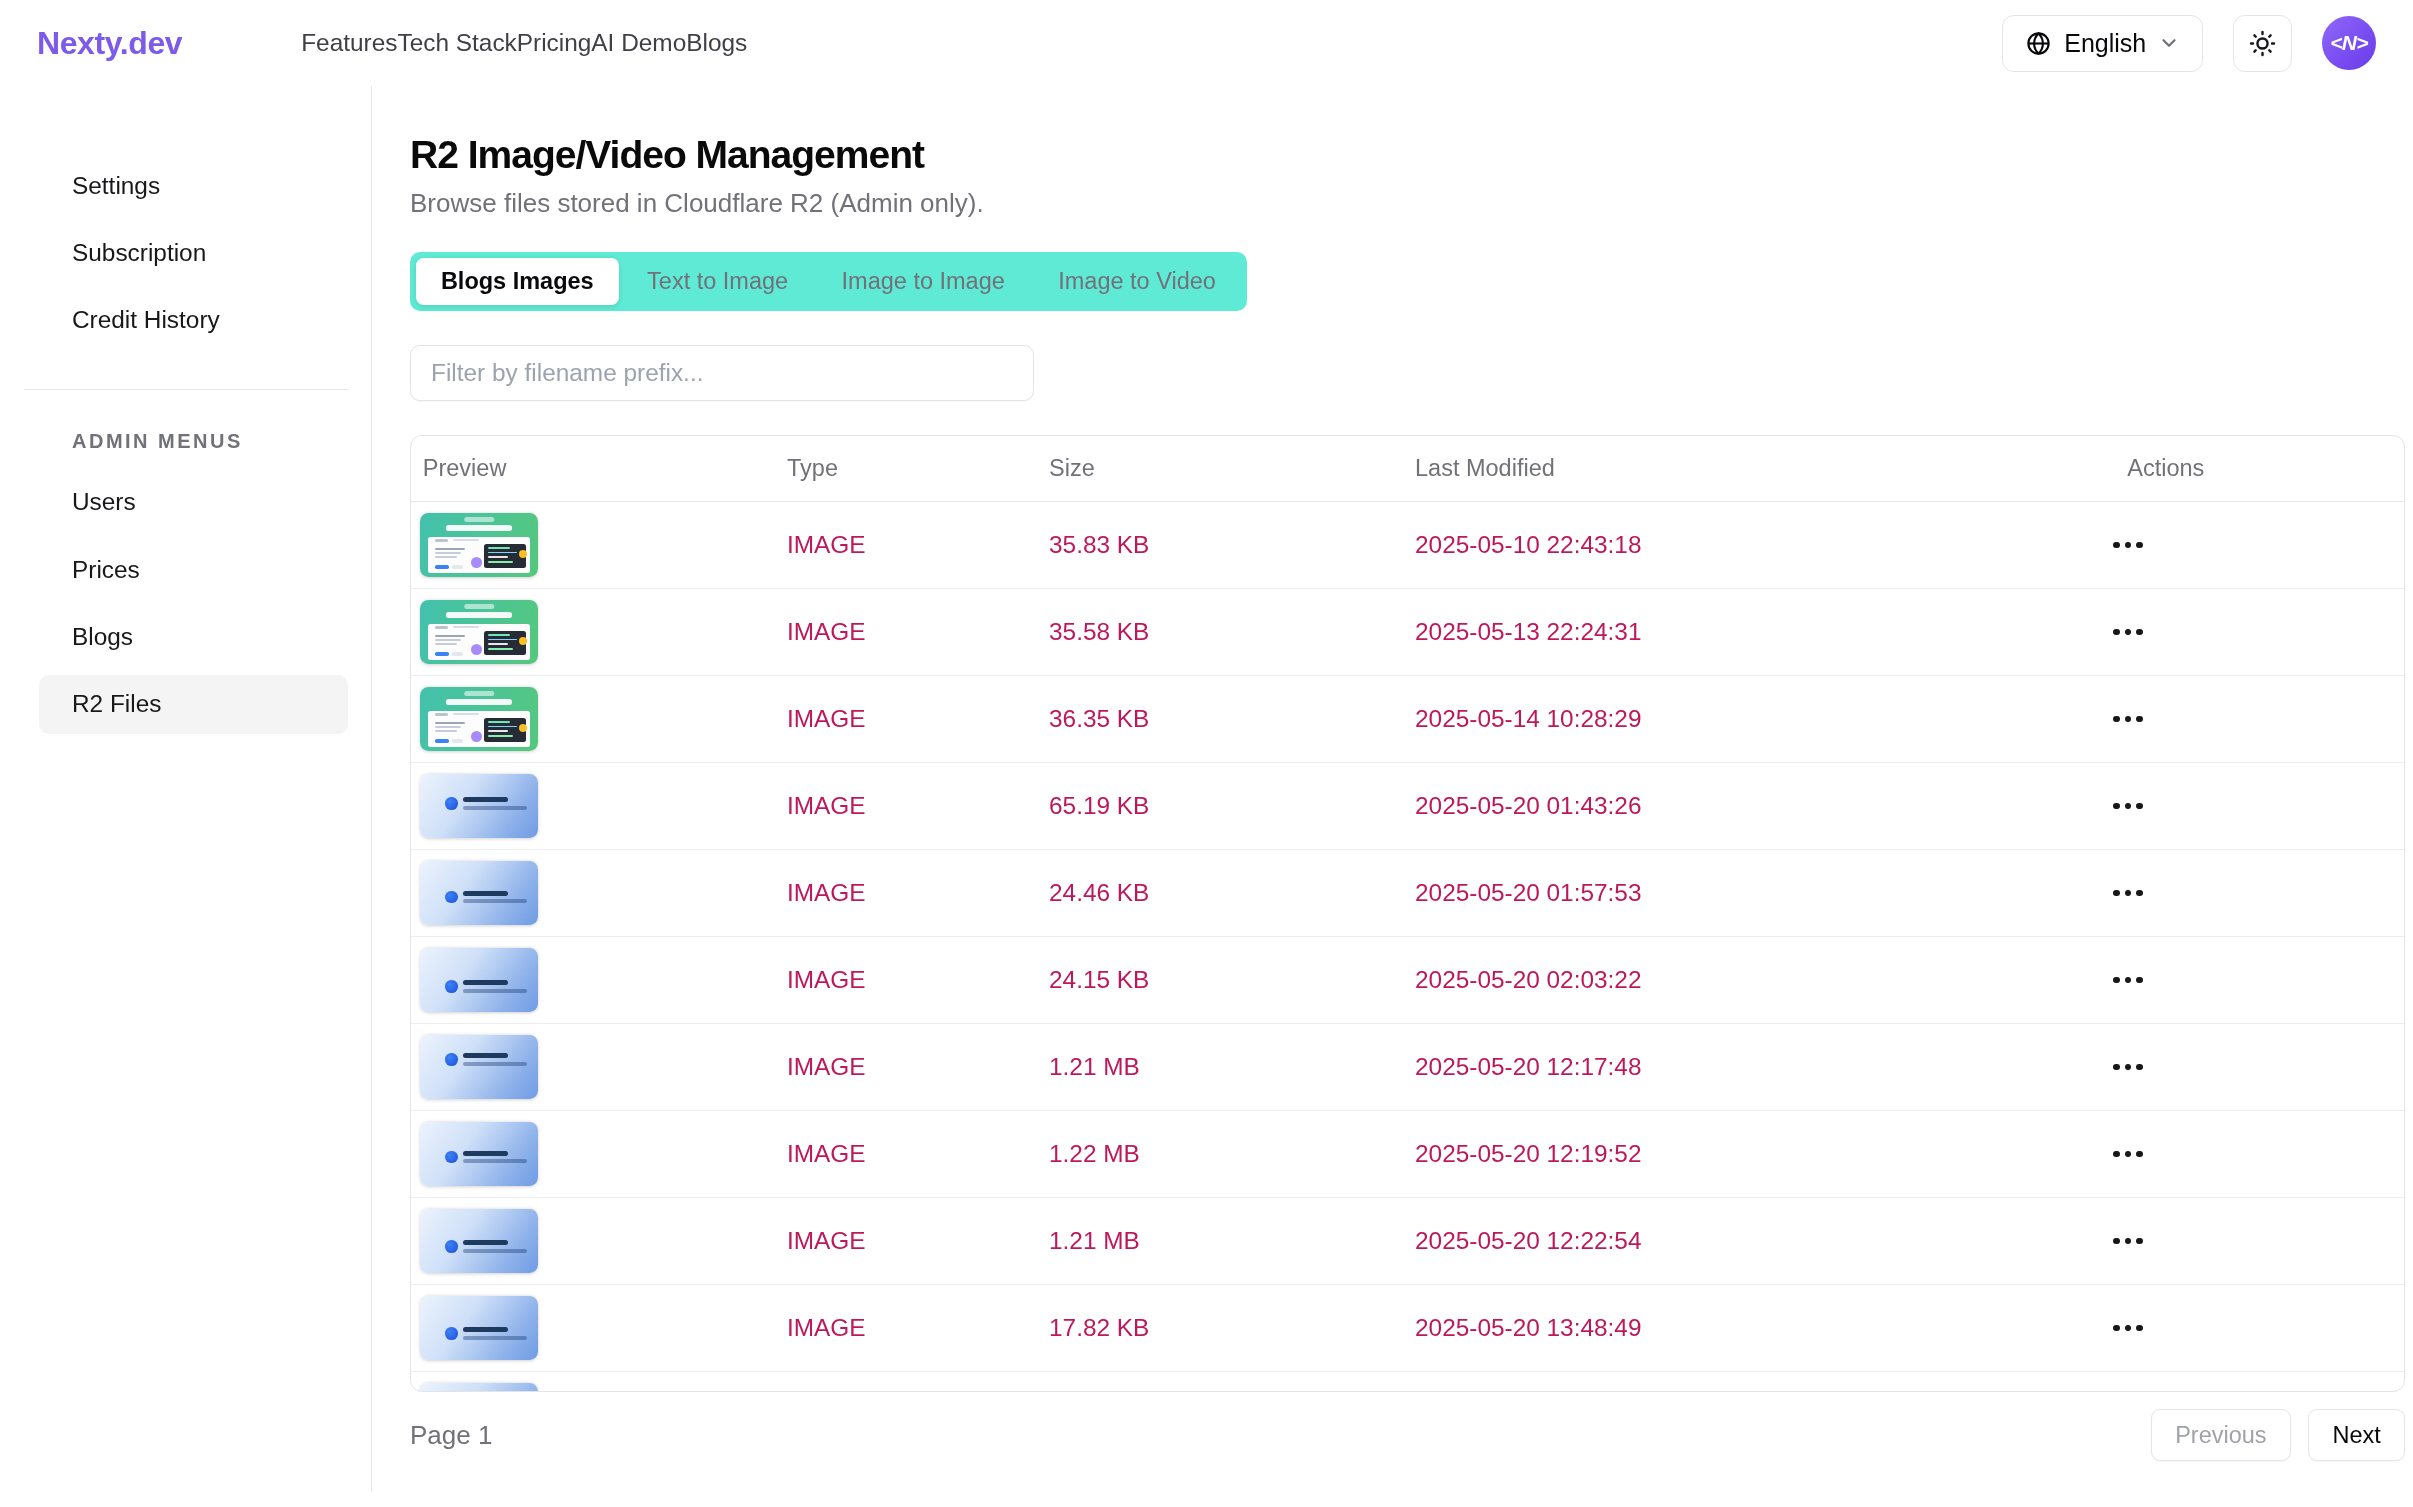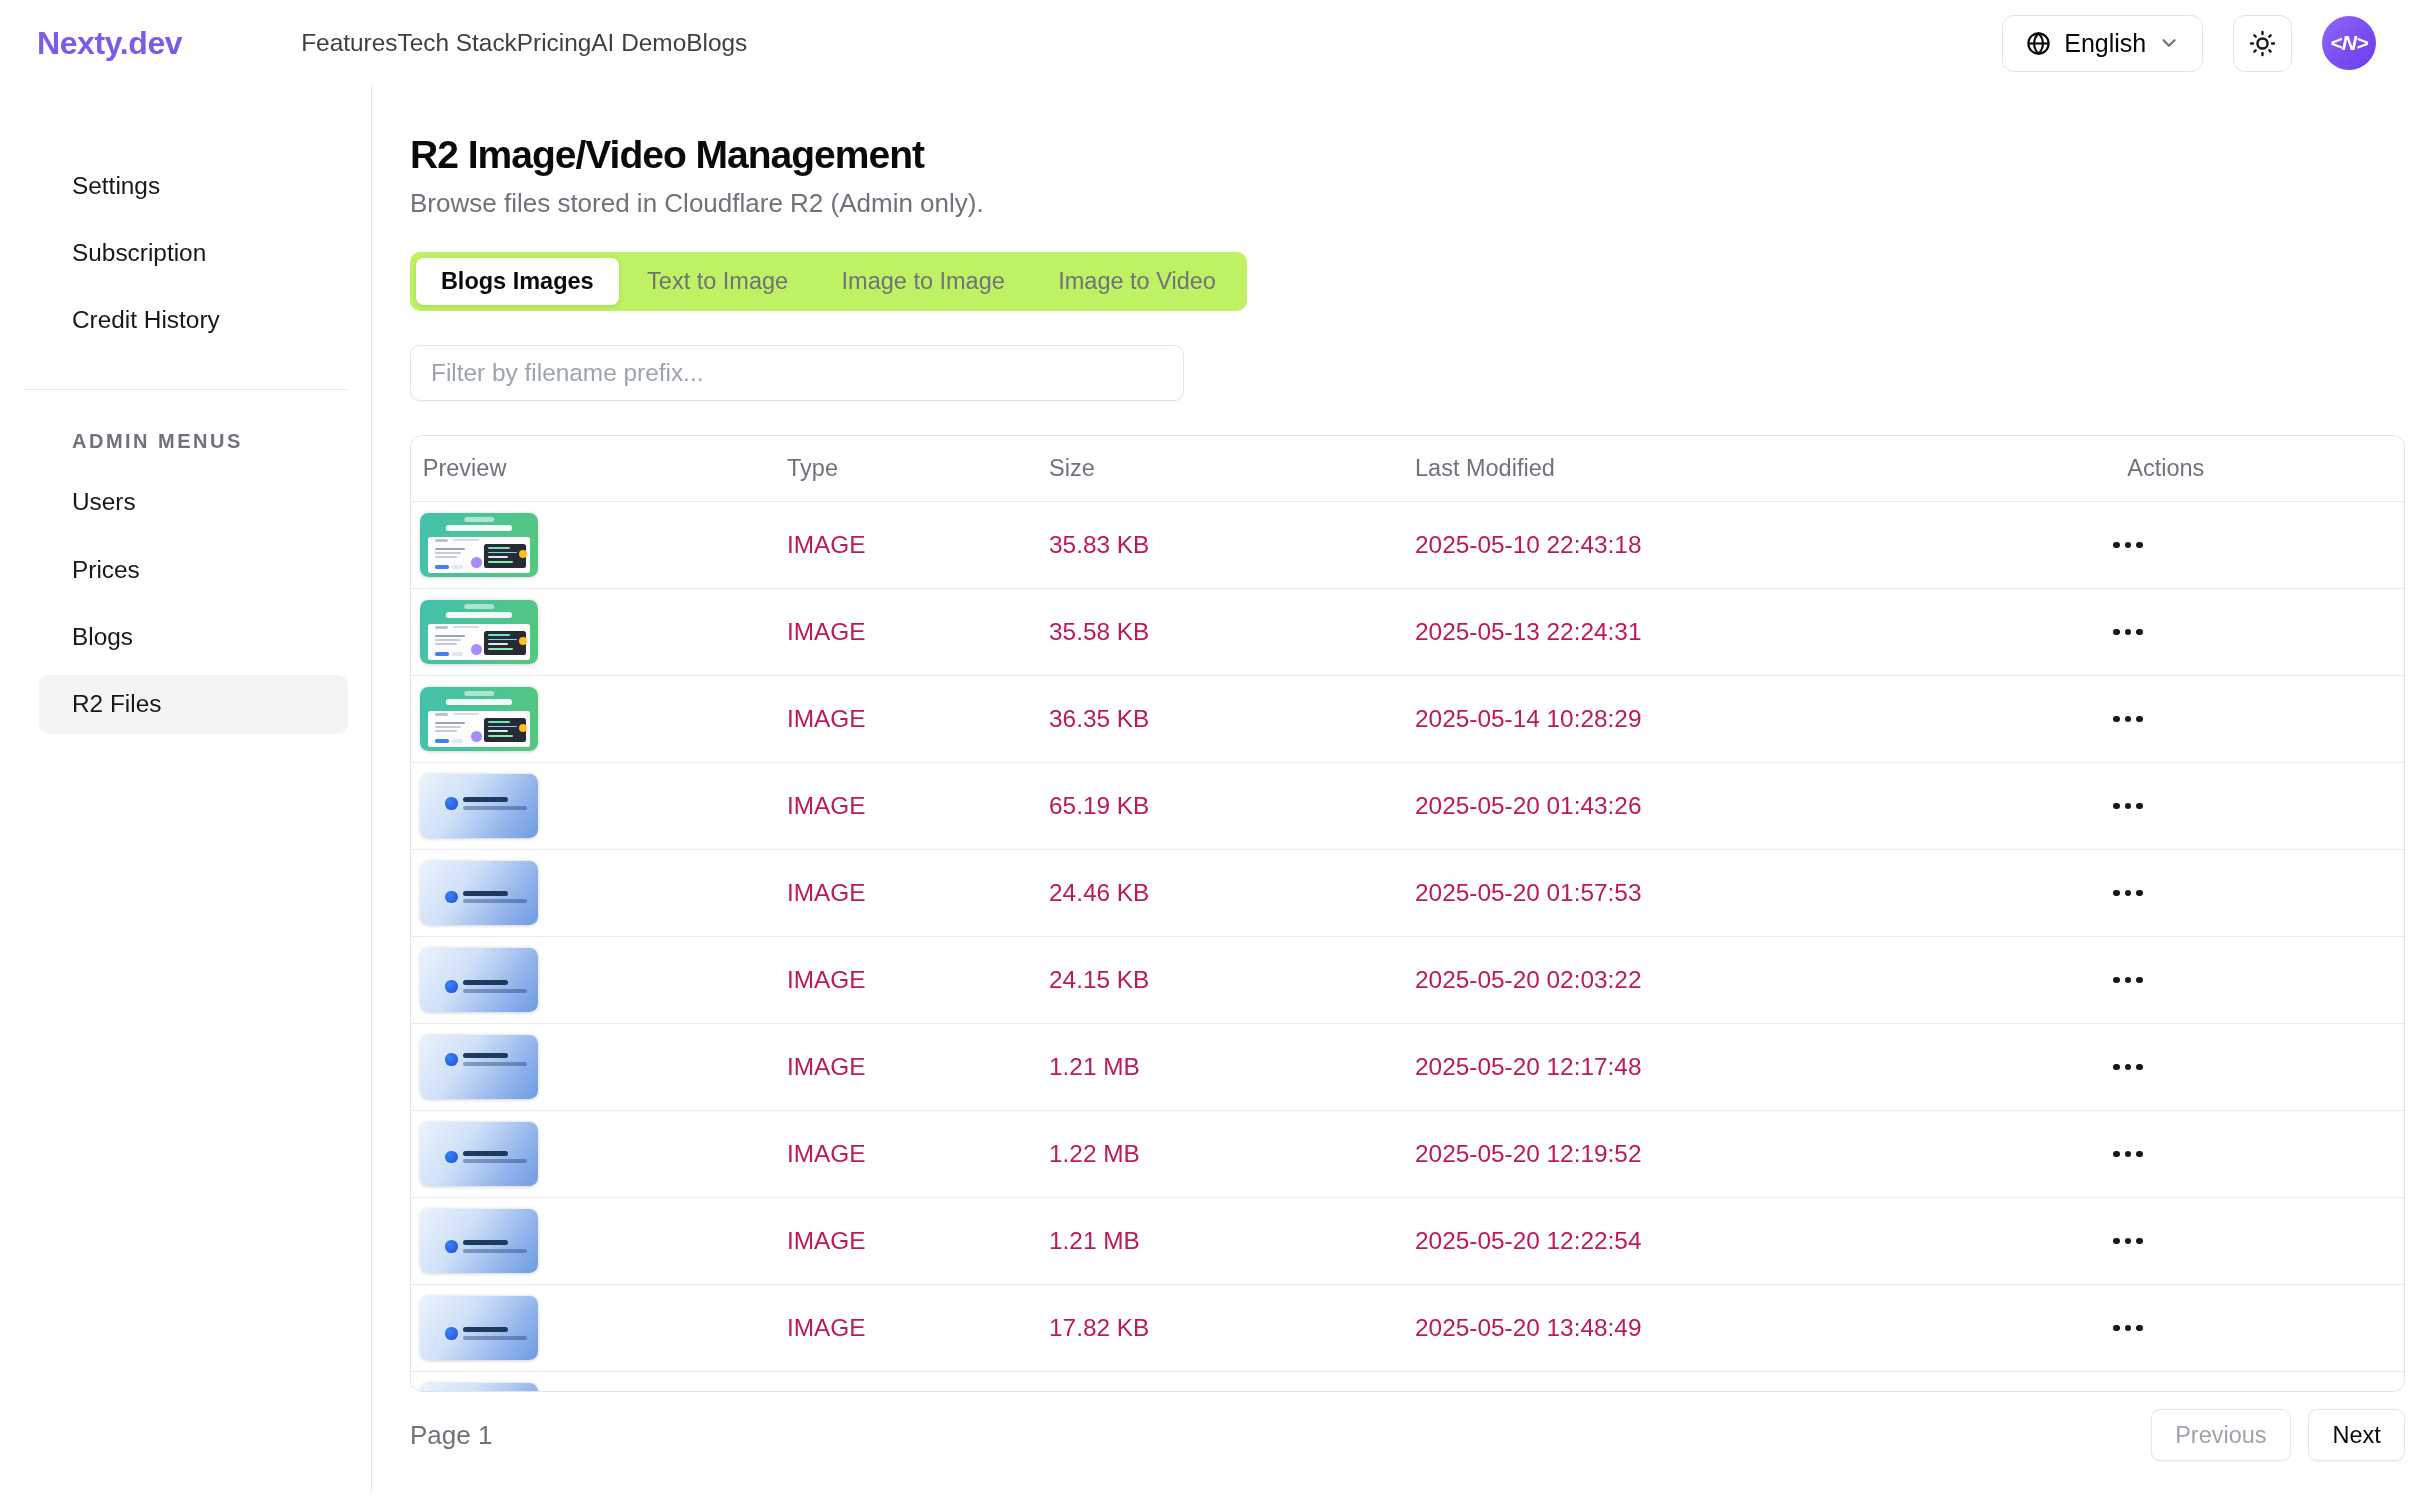--- a/index.html
+++ b/index.html
@@ -59,31 +59,31 @@
     letter-spacing:2.5px; white-space:nowrap;
   }
 
   
   .main { position:absolute; left:410px; top:86px; right:7.6px; }
   .page-title { margin-top:47px; font-size:39px; font-weight:700; letter-spacing:-1px; color:#0a0a0a; }
   .page-subtitle { margin-top:11px; font-size:26px; color:#71717a; }
 
   .tabs {
     margin-top:33px; display:inline-flex; align-items:center; height:59px;
-    background:#bef264; border-radius:10px; padding:0 5.9px; gap:3.4px;justify-content:flex-end;
+    background:#5eead4; border-radius:10px; padding:0 5.9px; gap:3.4px;justify-content:flex-end;
   }
   .tab {
     height:47px; padding:0 25px; border:none; background:transparent; border-radius:7.6px;
     font-family:inherit; font-size:23.5px; font-weight:500; color:#71717a; cursor:pointer;
     white-space:nowrap;
   }
   .tab.active { background:#fff; color:#09090b; font-weight:600; box-shadow:0 1.7px 5px rgba(0,0,0,0.10); }
 
   .filter-input {
-    display:block; margin-top:34px; width:774px; height:56px;
+    display:block; margin-top:34px; width:624px; height:56px;
     border:1.7px solid #e4e4e7; border-radius:10px; padding:8px 20px;
     font-family:inherit; font-size:24.4px; color:#09090b; outline:none;
     box-shadow:0 0.8px 1.7px rgba(0,0,0,0.03);
   }
   .filter-input::placeholder { color:#9ca3af; }
 
   
   .table-card {
     margin-top:34px; width:100%; height:957px;
     border:1.7px solid #e4e4e7; border-radius:11.8px; overflow:hidden; background:#fff;

